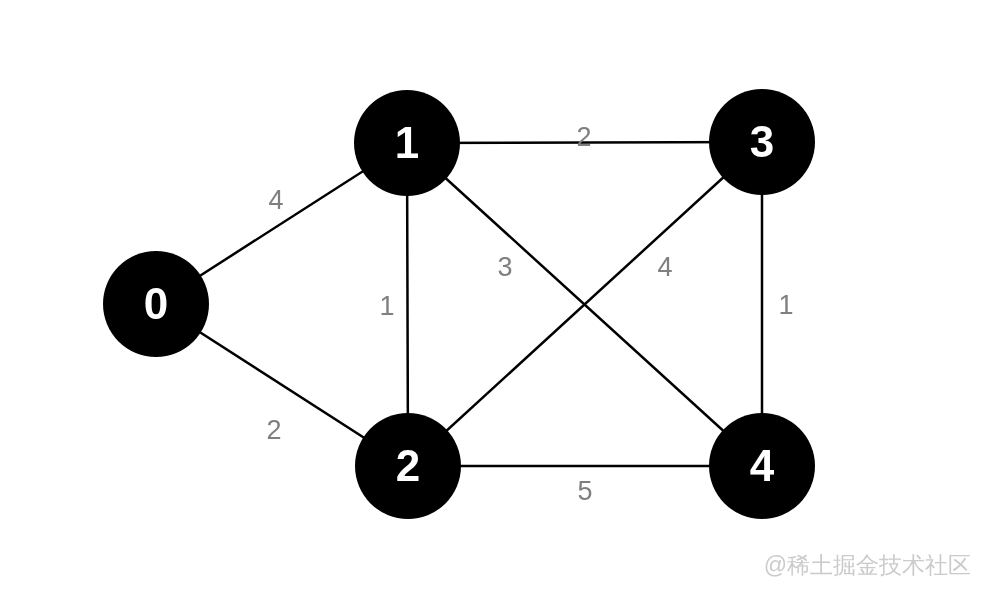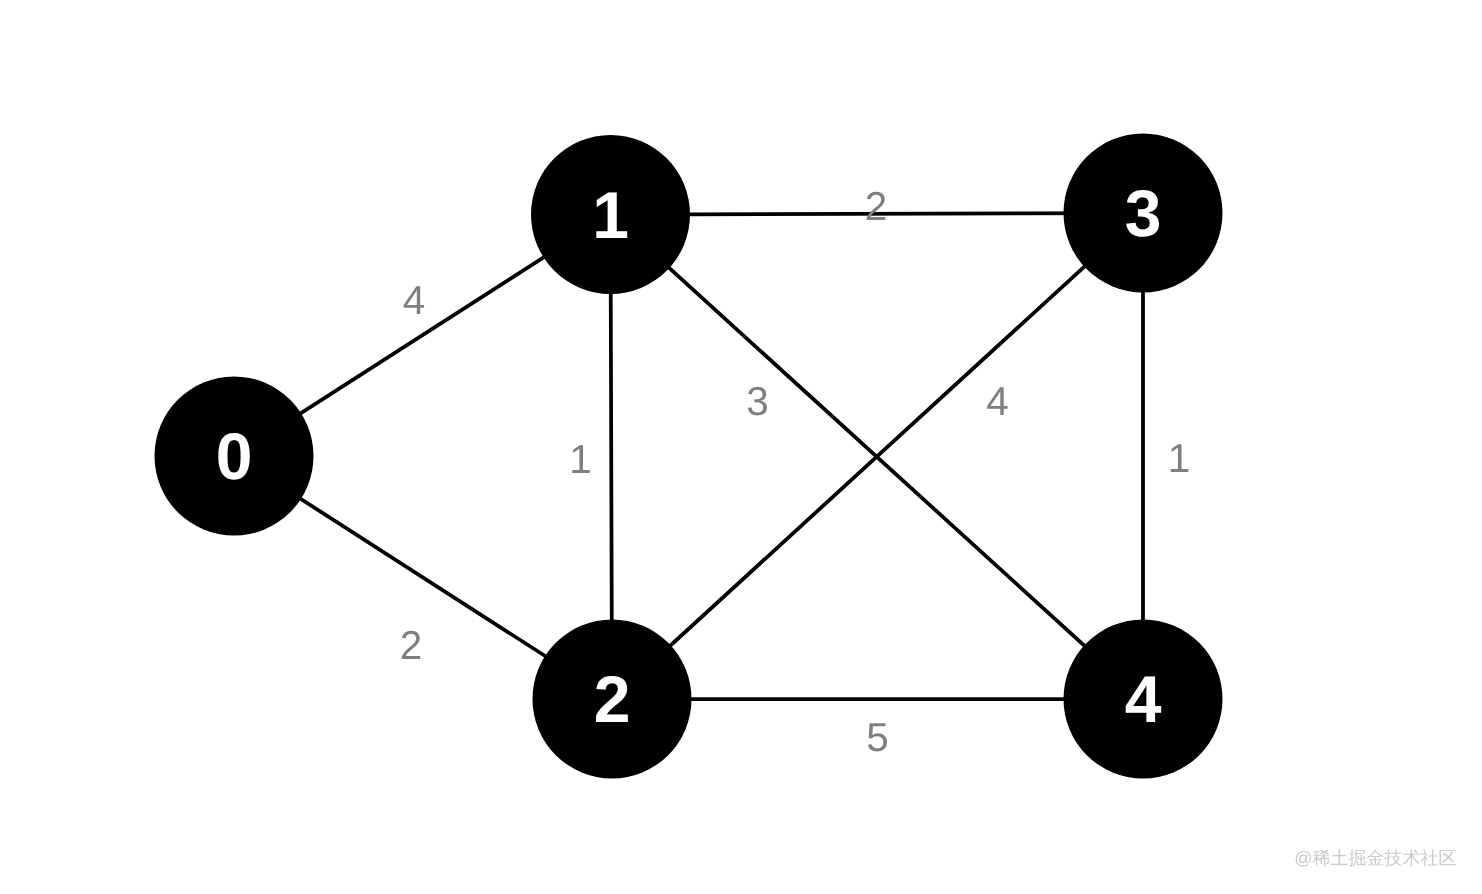--- a/index.html
+++ b/index.html
@@ -17,21 +17,21 @@
   }
   .canvas svg {
     position: absolute;
     top: 0;
     left: 0;
   }
   .watermark {
     position: absolute;
     right: 17px;
     bottom: 15px;
-    font-size: 12px;
+    font-size: 23px;
     letter-spacing: 0px;
     color: #cbcbcb;
     user-select: none;
   }
   .edge-line {
     stroke-linecap: round;
   }
   .node-label {
     font-weight: bold;
     fill: #ffffff;

